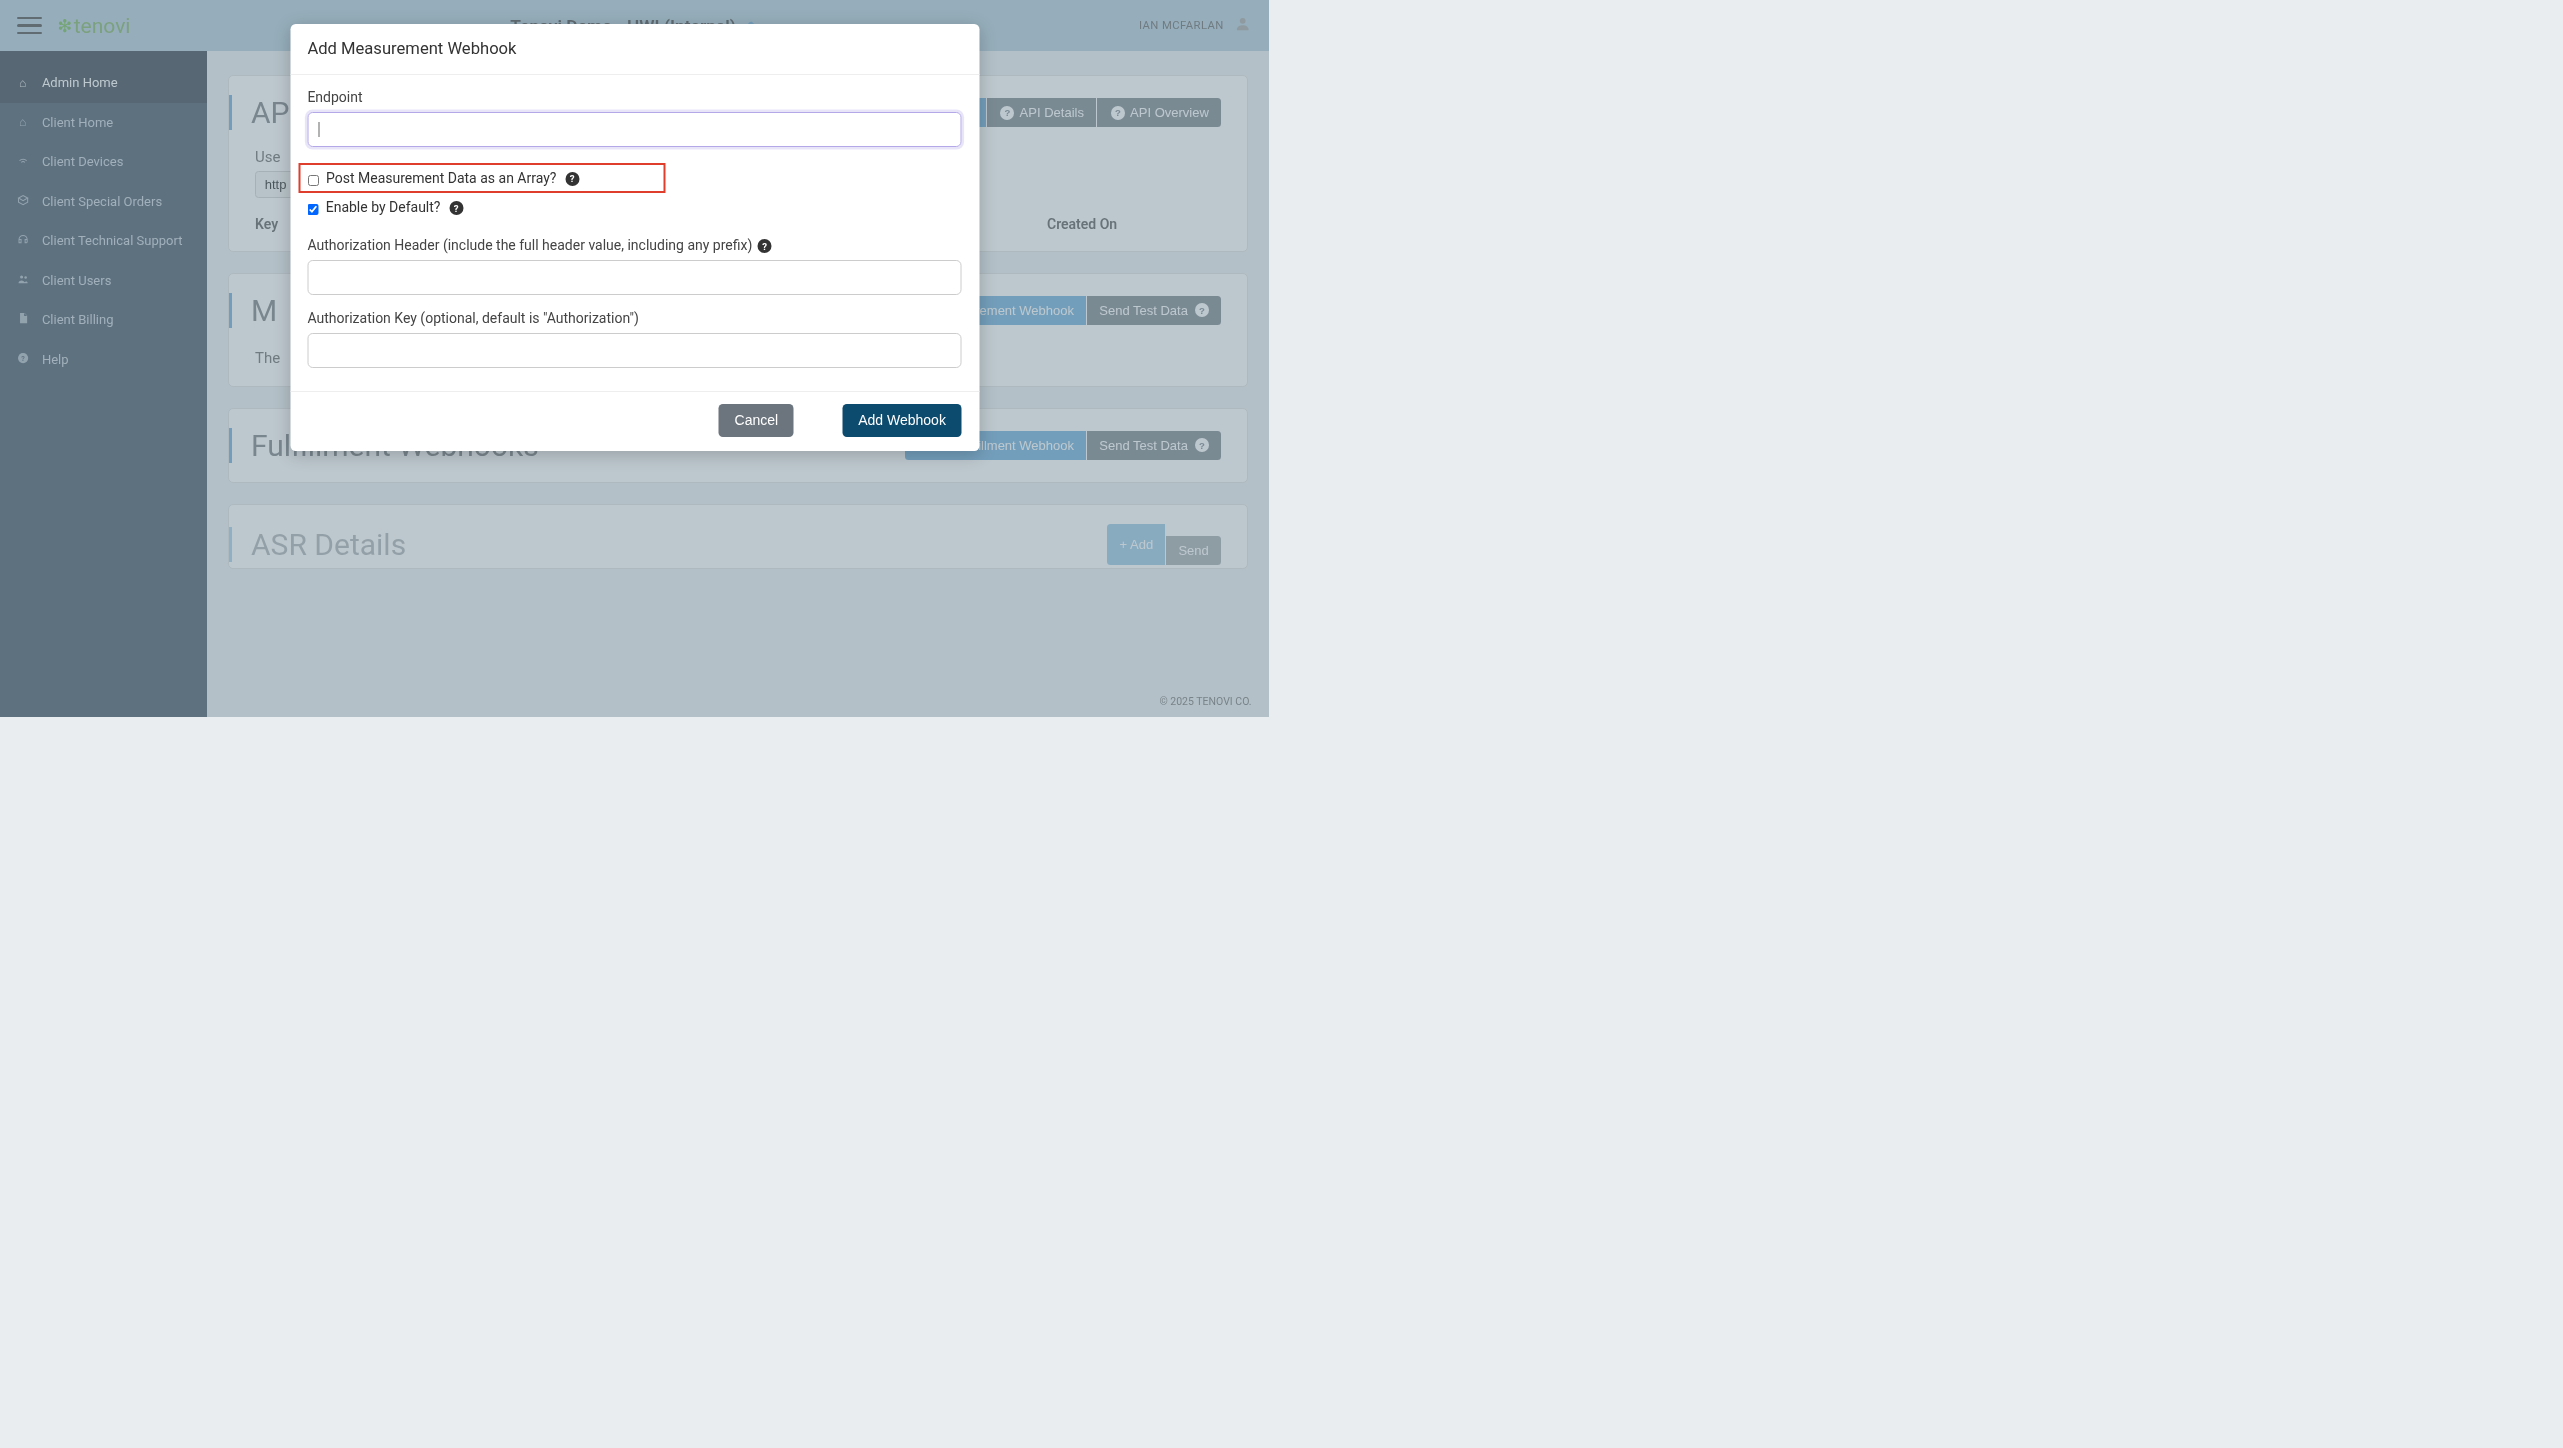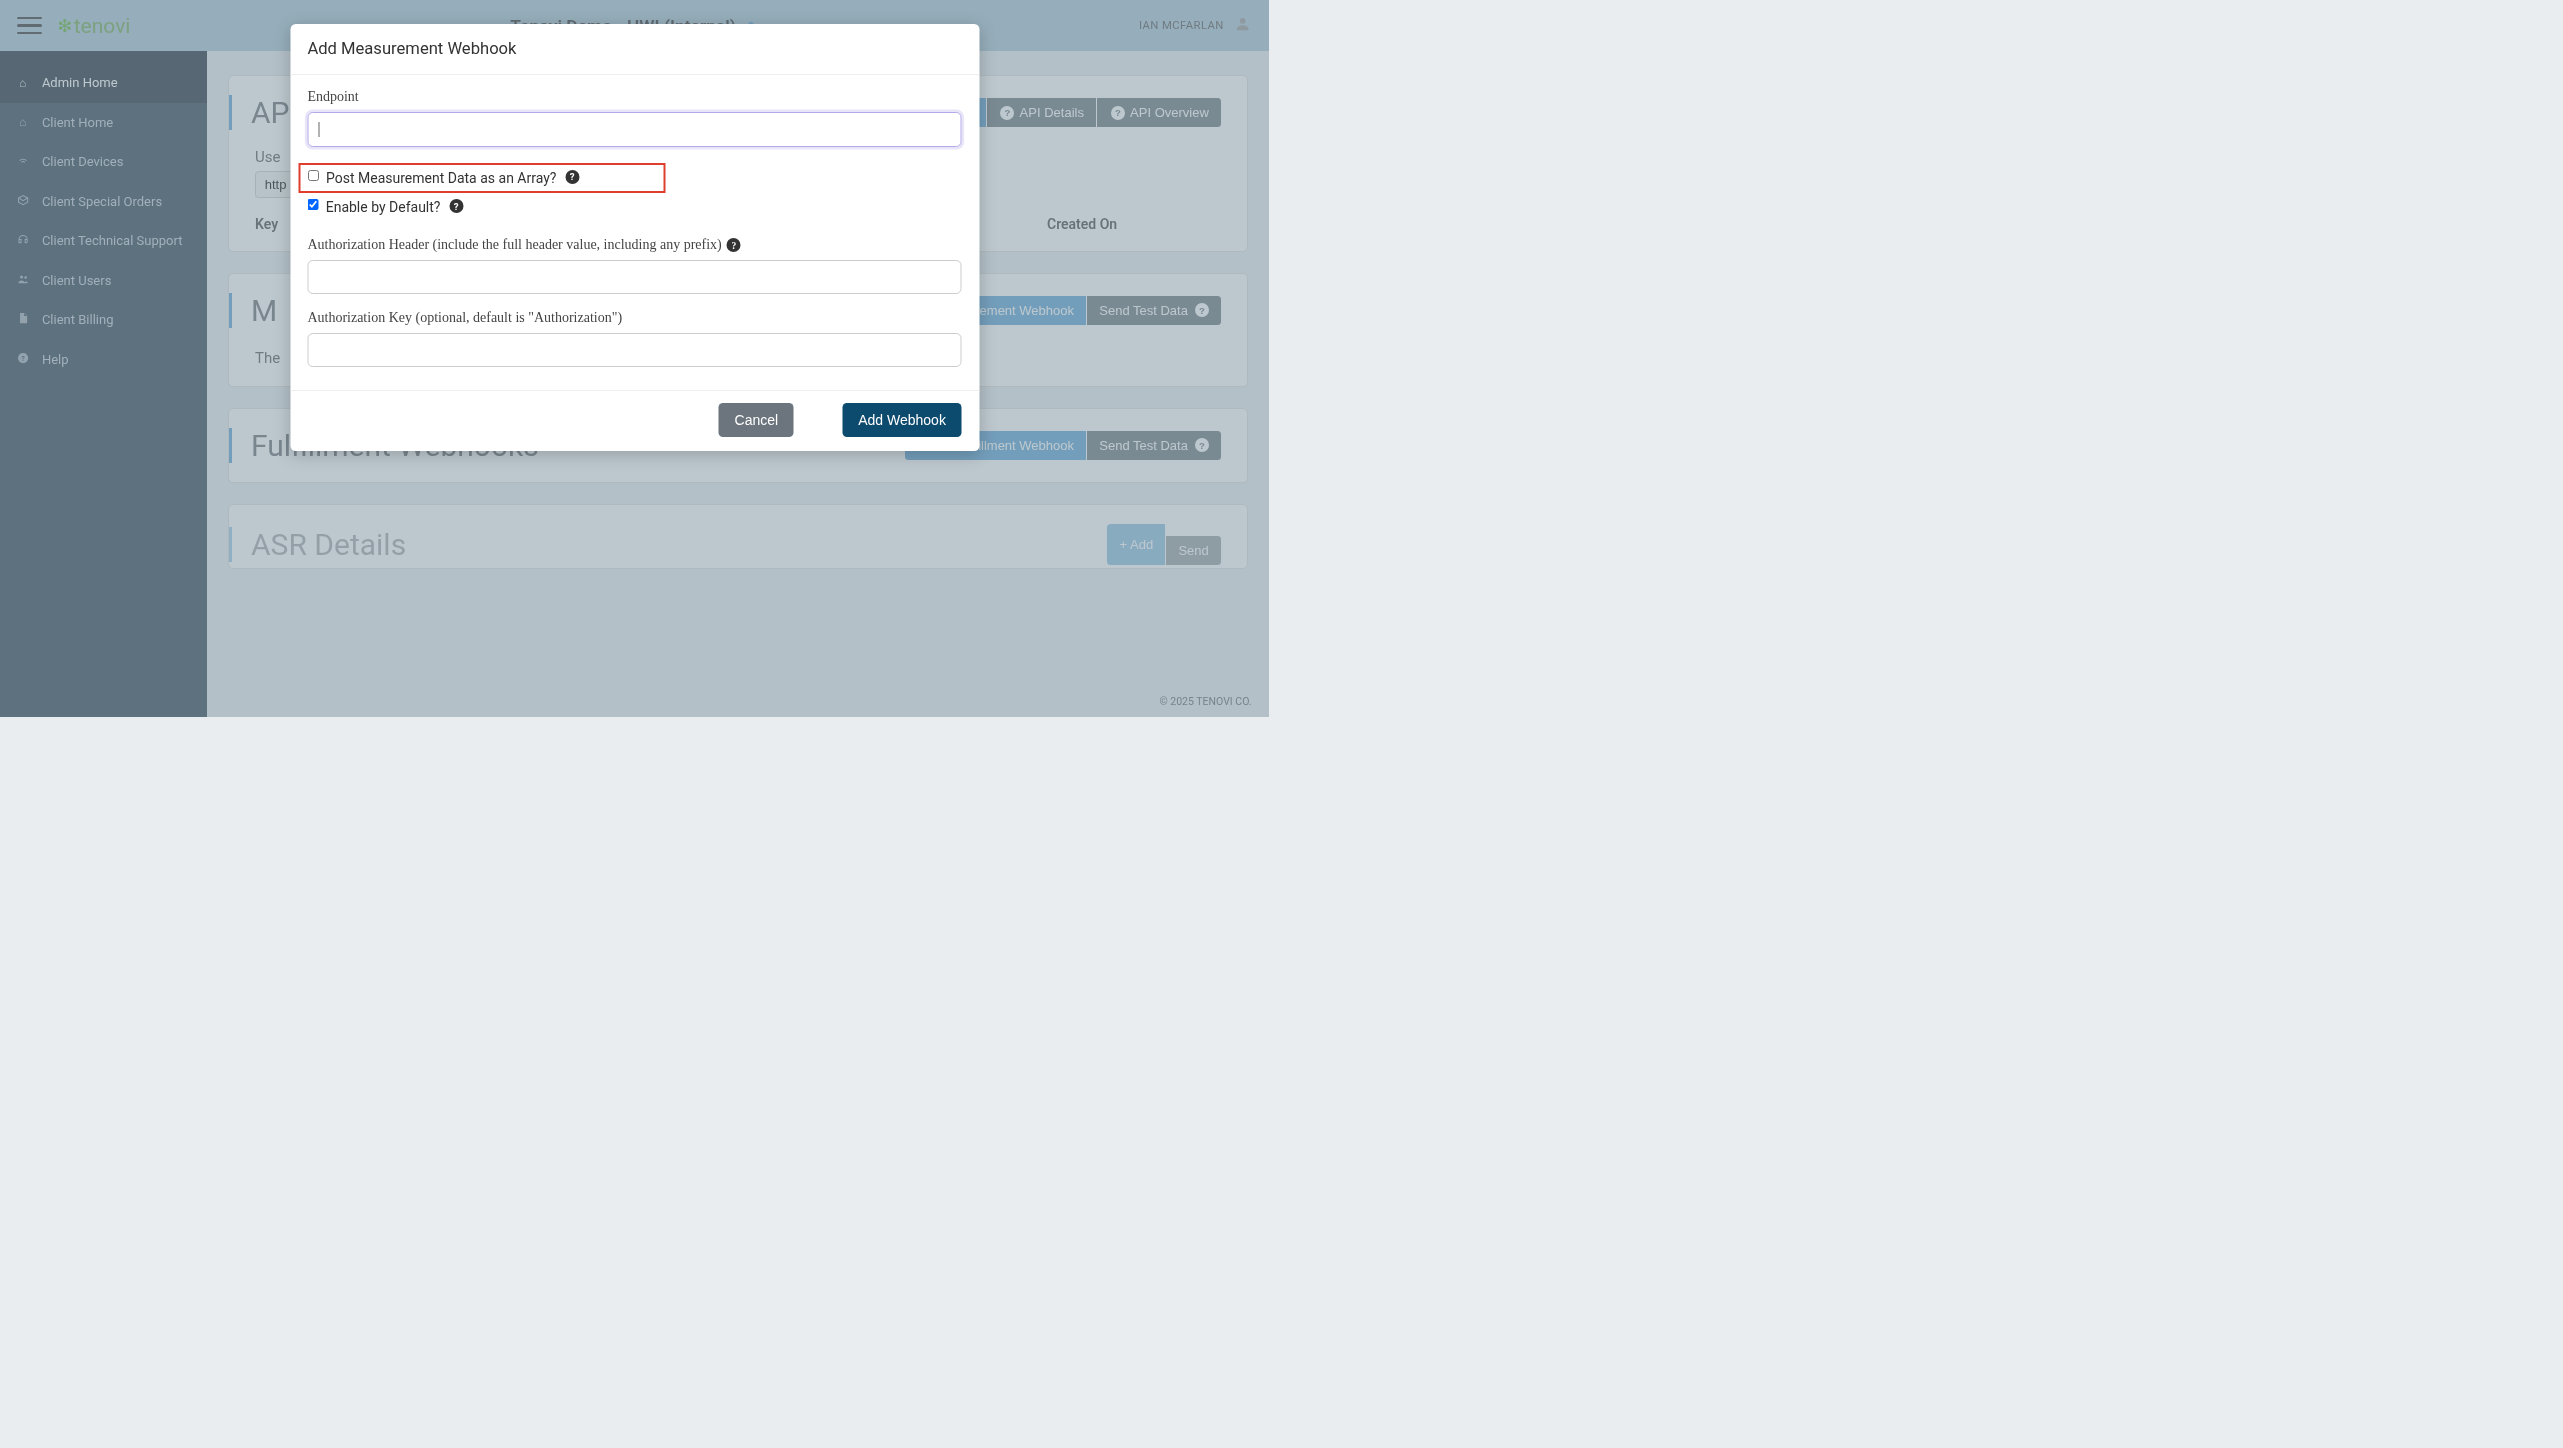--- a/index.html
+++ b/index.html
@@ -220,38 +220,37 @@
   border-bottom: 0.9px solid #eee;
 }
 .modal-body {
   padding: 14px 17.4px 7px;
 }
 .form-label {
   font-size: 14px;
   color: #444;
   margin-bottom: 7px;
   display: block;
-  font-family: Liberation Serif, serif;
 }
 .form-input {
   width: 100%;
   padding: 8.7px 10.5px;
   font-size: 13px;
   border: 0.9px solid #c9c3e6;
   border-radius: 5.2px;
   outline: none;
   margin-bottom: 15.7px;
 }
 .form-input.focused {
   border: 0.9px solid #b4a8e8;
   box-shadow: 0 0 0 2.6px rgba(180, 168, 232, 0.3);
 }
 .checkbox-row {
   display: flex;
-  align-items: flex-start;
+  align-items: flex-end;
   gap: 7px;
   margin-bottom: 8.7px;
   font-size: 14px;
   color: #333;
   padding: 2.6px 0;
 }
 .checkbox-row.highlighted {
   border: 2.6px solid #e03e2d;
   padding: 5.2px 7px;
   margin-left: -8.7px;

